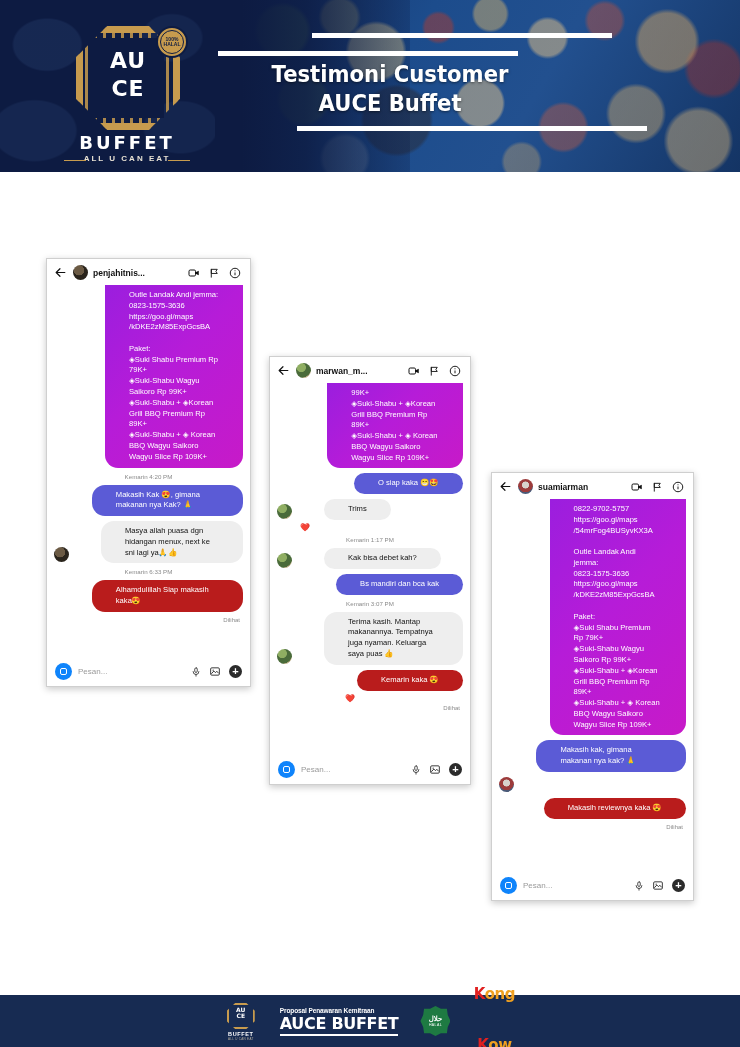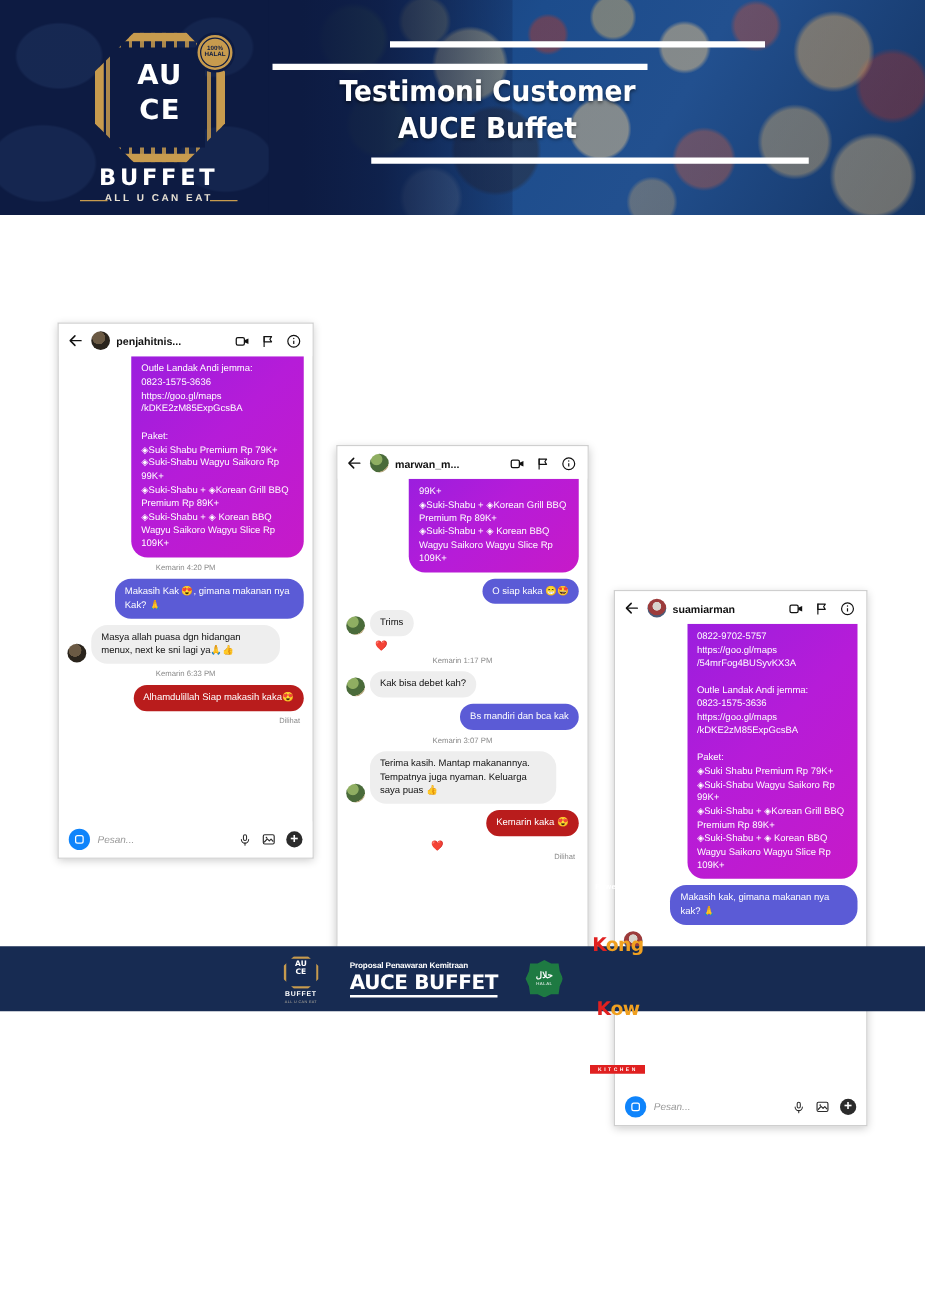--- a/index.html
+++ b/index.html
@@ -2,21 +2,21 @@
 <html><head>
 <meta charset="utf-8">
 <style>
   * { box-sizing: border-box; margin: 0; padding: 0; }
   html, body {
     width: 740px; height: 1047px;
     font-family: "Liberation Sans", sans-serif;
     background: #ffffff;
     overflow: hidden;
   }
-  .page { position: relative; width: 740px; height: 809px; background:#fff; }
+  .page { position: relative; width: 740px; height: 1047px; background:#fff; }
 
   
   .banner {
     position: absolute; left: 0; top: 0; width: 740px; height: 172px;
     overflow: hidden;
     background: #0d1b42;
   }
   .banner-food {
     position: absolute; right: 0; top: 0; width: 520px; height: 172px;
     background:
@@ -151,23 +151,23 @@
   .hdr-icons svg { display:block; }
 
   .chat-body {
     flex:1 1 auto; position:relative; padding:0 7px 2px 7px; overflow:hidden;
   }
   .row { display:flex; margin-bottom:5px; align-items:flex-end; }
   .row.out { justify-content:flex-end; }
   .row.in  { justify-content:flex-start; gap:4px; }
   .av-msg { width:15px; height:15px; border-radius:50%; flex:0 0 auto; margin-bottom:1px; }
   .bubble {
-    border-radius:13px; padding:5px 8px;
+    border-radius:13px; padding:5px 24px;
     font-size:7.6px; line-height:1.42; max-width:80%;
-    word-wrap:break-word; white-space:pre-line;
+    word-wrap:break-word; white-space:pre-line;margin-left:28px;
   }
   .bubble.purple {
     background:linear-gradient(135deg,#9b1ede 0%,#b61cd8 45%,#c71ac8 100%);
     color:#fff; border-radius:13px; max-width:73%;
   }
   .bubble.purple.cut { border-top-left-radius:0; border-top-right-radius:0; margin-top:0; }
   .bubble.blurple { background:#5b5bd6; color:#fff; }
   .bubble.blue    { background:#b91c1c; color:#fff; }
   .bubble.grey    { background:#eeeeee; color:#111; }
   .ts { text-align:center; font-size:6.2px; color:#8a8a8a; margin:4px 0 5px 0; }
@@ -177,21 +177,21 @@
 
   .chat-input {
     flex:0 0 auto; display:flex; align-items:center; gap:6px;
     padding:6px 8px; background:#ffffff;
   }
   .cam {
     width:17px; height:17px; border-radius:50%; background:#0f84fb;
     display:flex; align-items:center; justify-content:center; flex:0 0 auto;
   }
   .cam-lens { width:7px; height:7px; border:1.4px solid #fff; border-radius:2px; }
-  .ph { flex:1 1 auto; font-size:8px; color:#9a9a9a;font-style:italic; }
+  .ph { flex:1 1 auto; font-size:8px; color:#9a9a9a; }
   .in-icons { display:flex; align-items:center; gap:8px; flex:0 0 auto; }
   .in-icons svg { display:block; }
   .plus-btn {
     width:13px; height:13px; border-radius:50%; background:#2b2b2b;
     display:flex; align-items:center; justify-content:center;
     color:#fff; font-size:11px; line-height:1; font-weight:700;
   }
 
   
   .footer {

